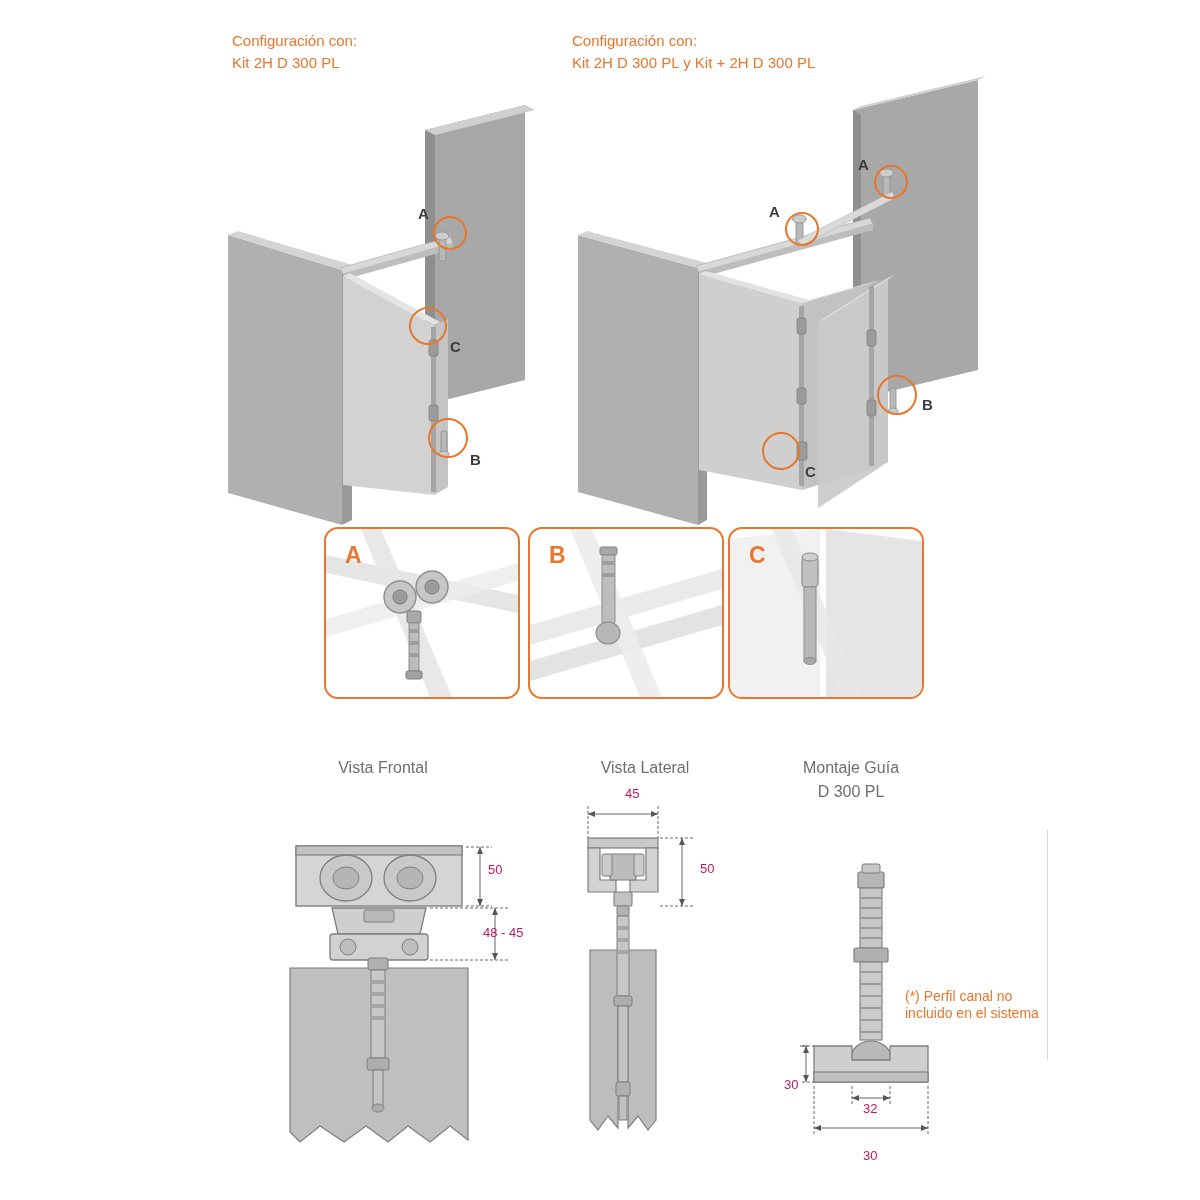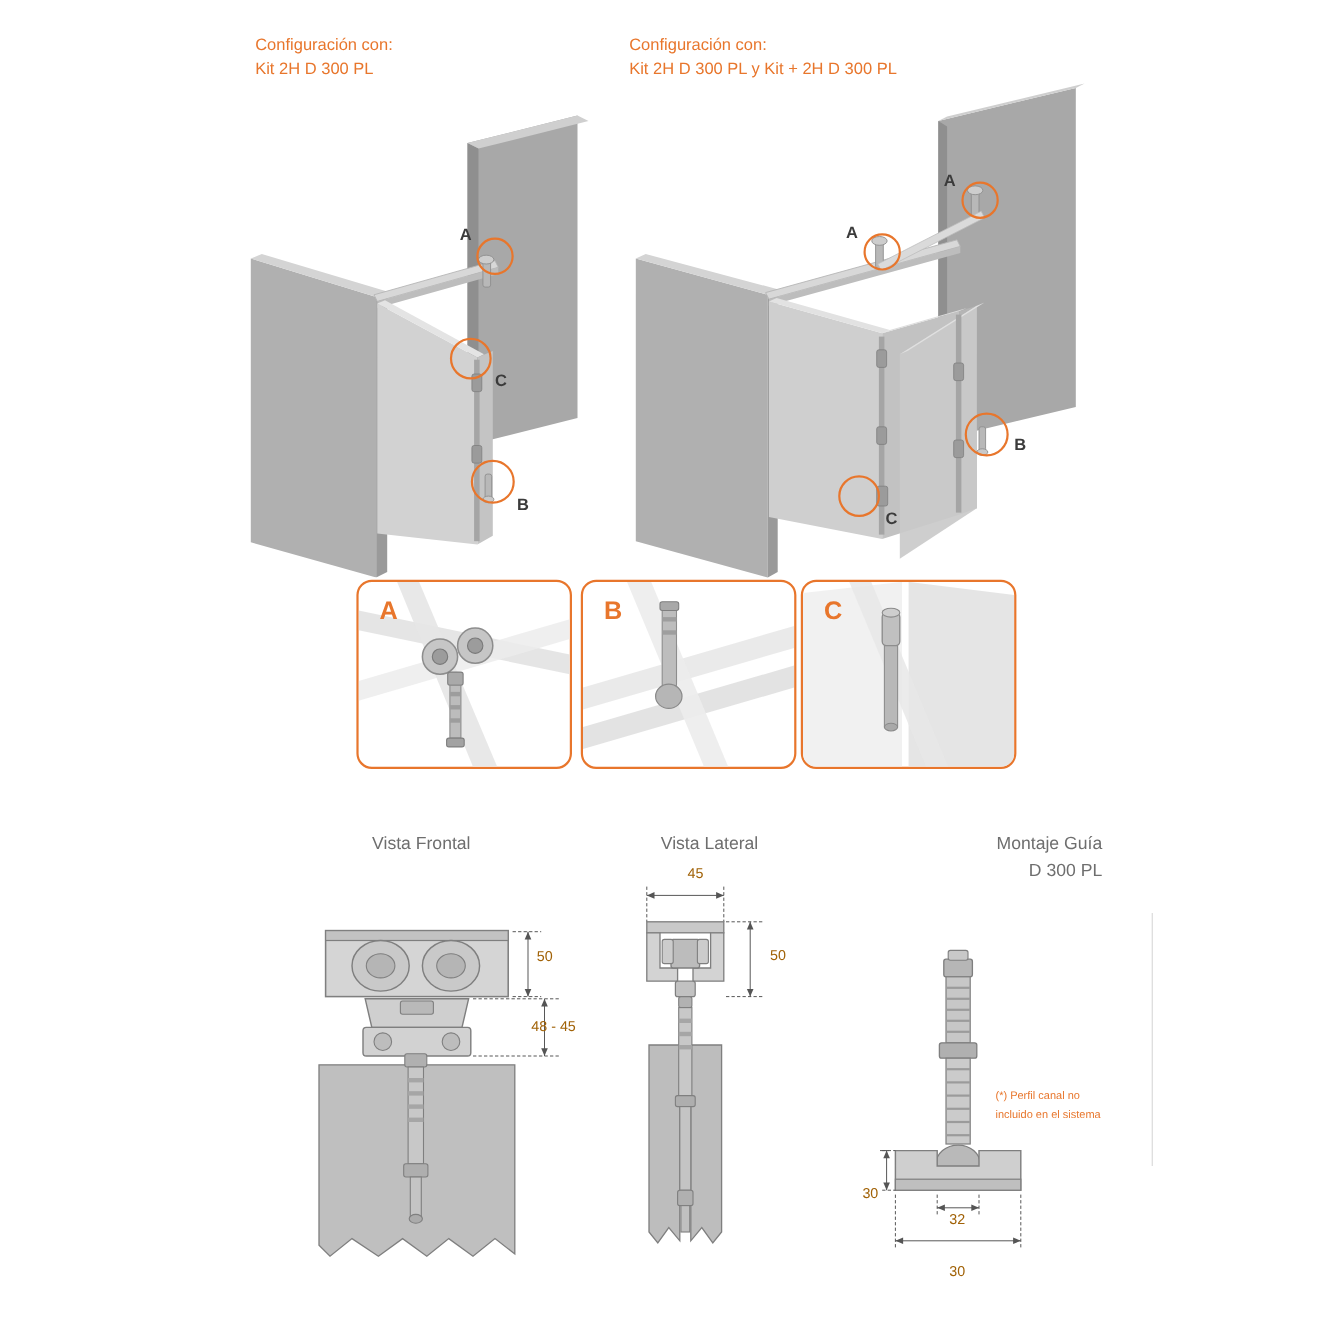--- a/index.html
+++ b/index.html
@@ -30,26 +30,26 @@
     white-space: pre-line;
   }
   .caption-gray {
     color: #6e6e6e;
     font-size: 16px;
     line-height: 24px;
     text-align: center;
     white-space: pre-line;
   }
   .dim-label {
-    color: #a16207;
+    color: #be185d;
     font-size: 13px;
   }
   .note-orange {
     color: #E8762C;
-    font-size: 10px;
+    font-size: 14px;
     line-height: 17px;
     white-space: pre-line;
   }
   .callout-letter {
     color: #3b3b3b;
     font-size: 15px;
     font-weight: bold;
   }
   .detail-letter {
     color: #E8762C;
@@ -243,21 +243,21 @@
       <ellipse cx="80" cy="28" rx="8" ry="4" fill="#cecece" stroke="#8a8a8a" stroke-width="1"></ellipse>
       <ellipse cx="80" cy="132" rx="6" ry="3.5" fill="#a9a9a9" stroke="#8a8a8a" stroke-width="1"></ellipse>
     </svg>
   </div>
   <div class="abs detail-letter" style="left:749px; top:542px;">C</div>
 
   <div class="abs caption-gray" style="left:258px; top:756px; width:250px;">Vista Frontal</div>
 
   <div class="abs caption-gray" style="left:520px; top:756px; width:250px;">Vista Lateral</div>
 
-  <div class="abs caption-gray" style="left:752px; top:756px; width:250px;text-align:right;">Montaje Guía
+  <div class="abs caption-gray" style="left:726px; top:756px; width:250px;">Montaje Guía
 D 300 PL</div>
 
   <div class="abs" style="left:280px; top:830px; width:230px; height:330px;">
     <svg width="230" height="330" viewBox="0 0 230 330">
 
       <rect x="16" y="16" width="166" height="60" fill="#d5d5d5" stroke="#7f7f7f" stroke-width="1.4"></rect>
       <rect x="16" y="16" width="166" height="9" fill="#c2c2c2" stroke="#7f7f7f" stroke-width="1.1"></rect>
       <ellipse cx="66" cy="48" rx="26" ry="23" fill="#c9c9c9" stroke="#7f7f7f" stroke-width="1.3"></ellipse>
       <ellipse cx="66" cy="48" rx="13" ry="11" fill="#b5b5b5" stroke="#7f7f7f" stroke-width="1"></ellipse>
       <ellipse cx="130" cy="48" rx="26" ry="23" fill="#c9c9c9" stroke="#7f7f7f" stroke-width="1.3"></ellipse>

